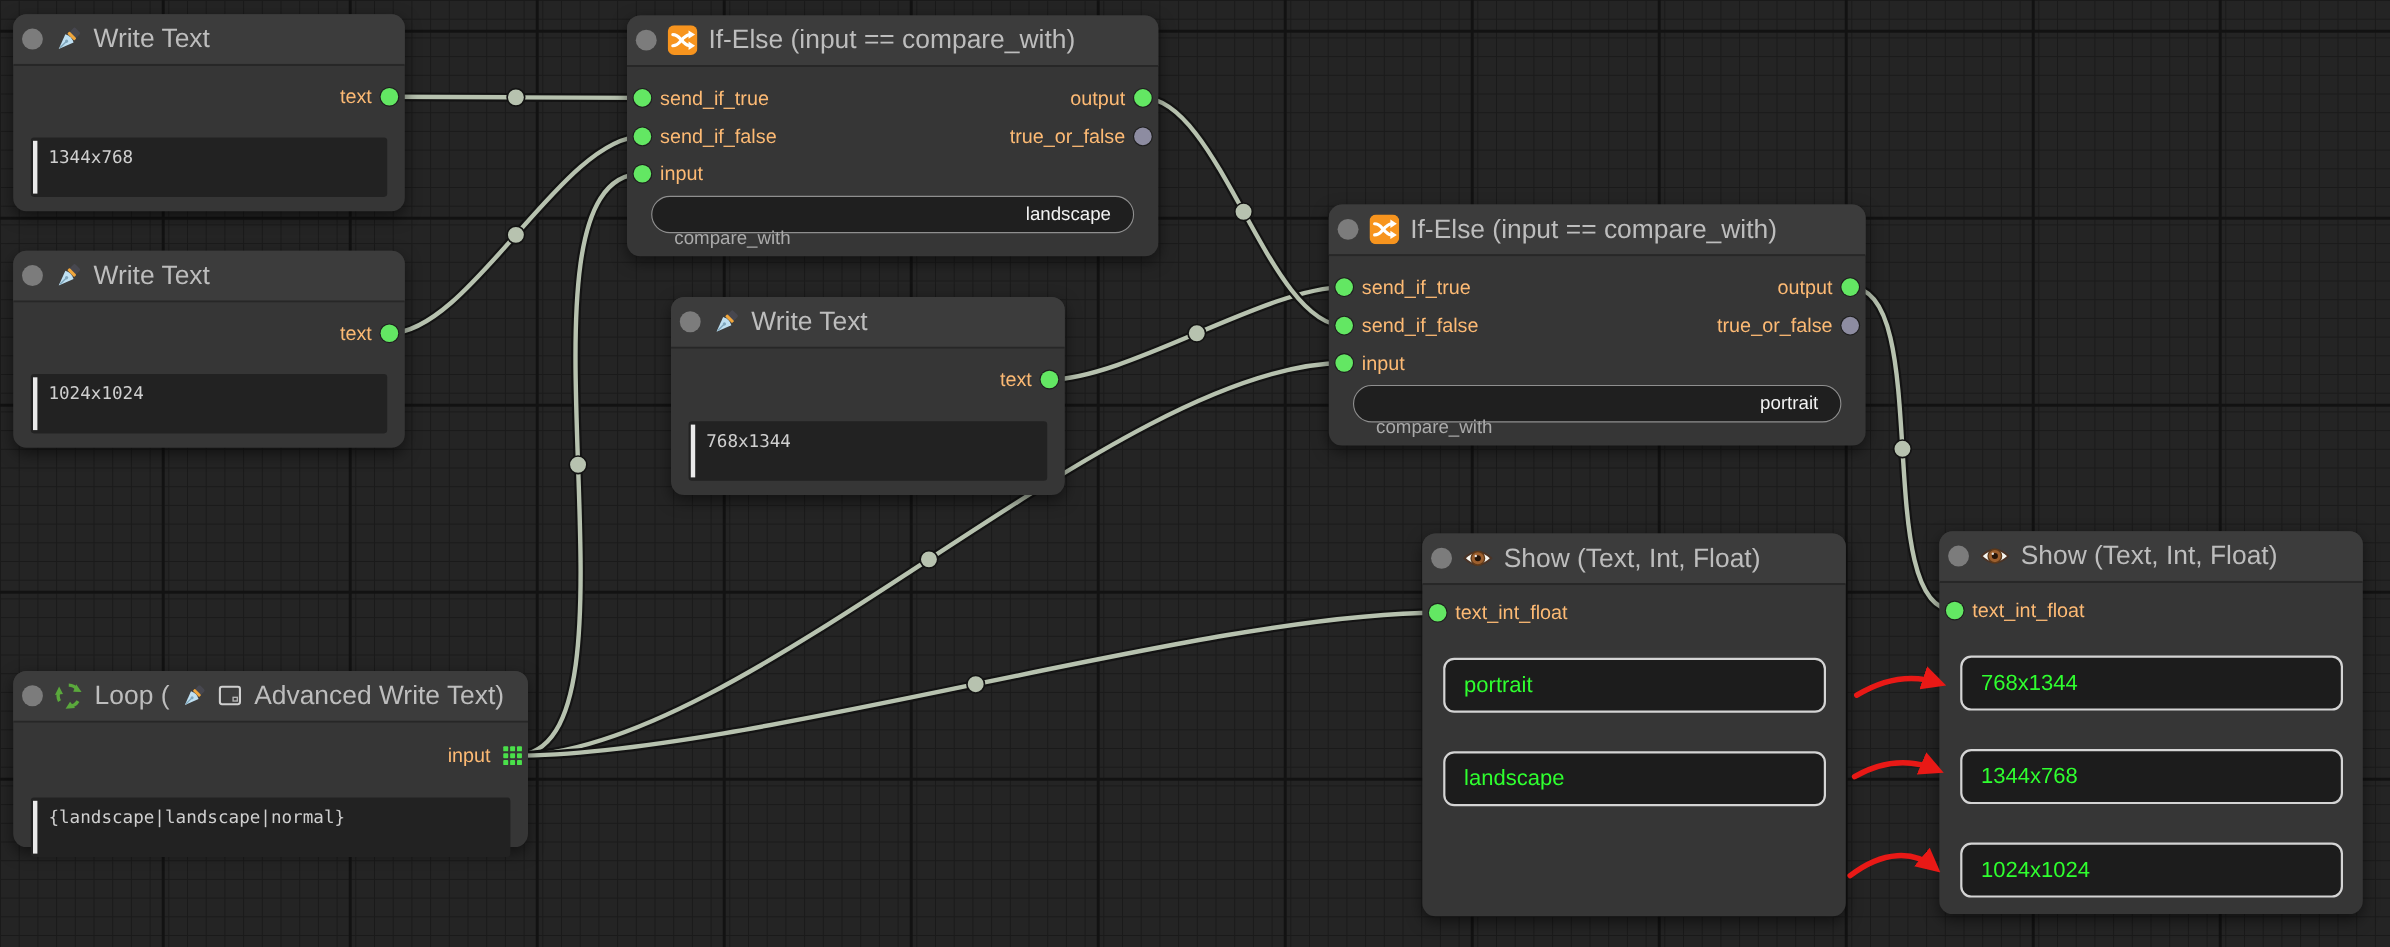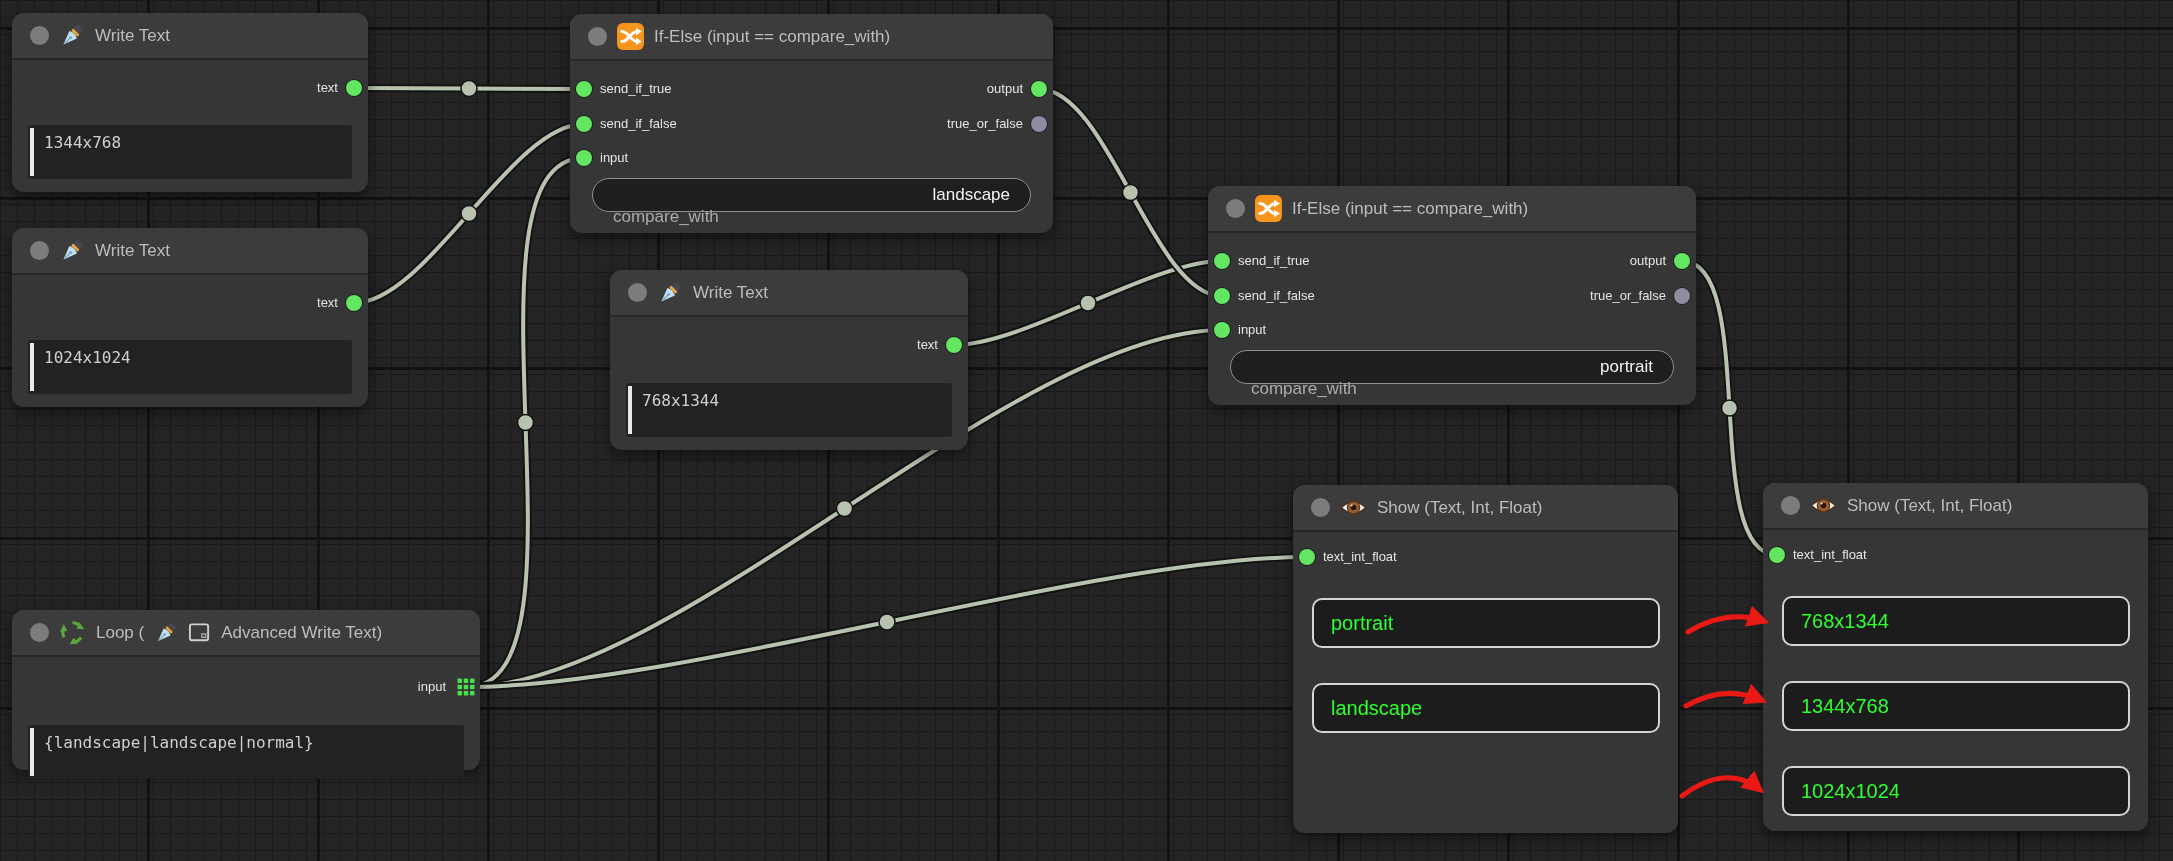--- a/index.html
+++ b/index.html
@@ -22,33 +22,33 @@
 
   .node {
     position:absolute; z-index:2;
     background:#363636; border-radius:12px;
     box-shadow:0 5px 14px rgba(0,0,0,.5);
   }
   .title {
     position:absolute; left:0; top:0; right:0; height:47px;
     background:#3c3c3c; border-radius:12px 12px 0 0;
     border-bottom:2px solid #272727;
-    display:flex; align-items:center; gap:10px; padding-left:18px;
-    color:#bdbdbd; font-size:17px; white-space:nowrap;
+    display:flex; align-items:center; gap:10px; padding-left:8px;
+    color:#bdbdbd; font-size:24px; white-space:nowrap;
   }
   .cdot { width:19px; height:19px; border-radius:50%; background:#7c7c7c; flex:none; }
   .icon { display:inline-flex; flex:none; }
   .port {
     position:absolute; width:16px; height:16px; border-radius:50%;
     background:#63e763; box-shadow:0 0 0 1px #1e1e1e;
   }
   .port.gray { background:#8d8ca1; }
   .port.in  { left:6px; }
   .port.out { right:6px; }
-  .plabel { position:absolute; color:#e5e5e5; font-size:13px; line-height:22px; white-space:nowrap; }
+  .plabel { position:absolute; color:#fdba74; font-size:18px; line-height:22px; white-space:nowrap; }
   .plabel.in  { left:30px; }
   .plabel.out { right:30px; }
   .tarea {
     position:absolute; left:16px; right:16px; height:54px;
     background:#222222; border-radius:3px;
     font-family:"DejaVu Sans Mono", monospace; font-size:16px; color:#cfcfcf;
     padding:8px 4px 0 16px; white-space:nowrap; overflow:hidden;
   }
   .tarea::before {
     content:""; position:absolute; left:2px; top:3px; bottom:3px; width:4px;

